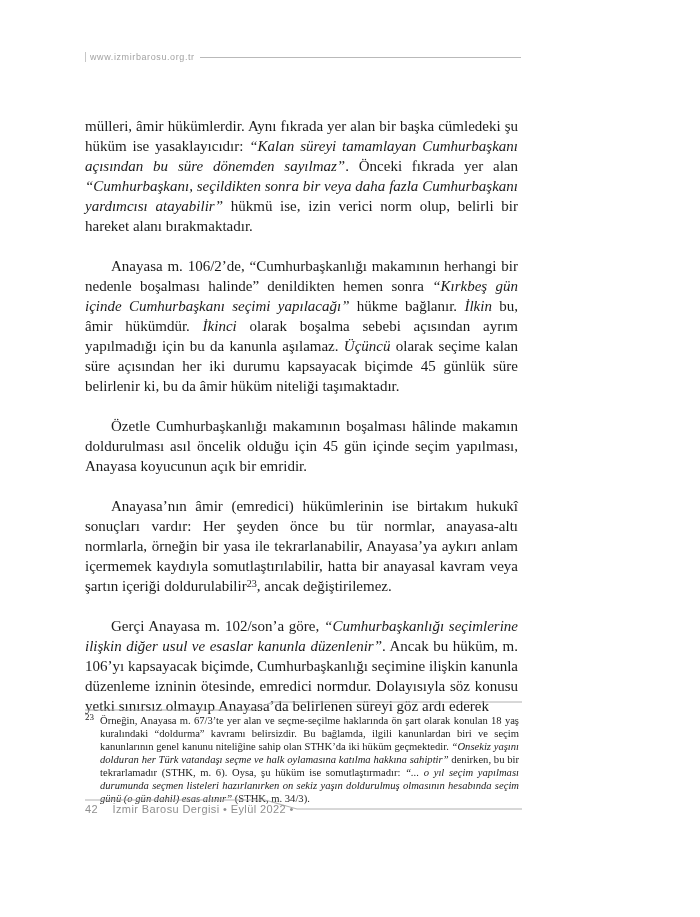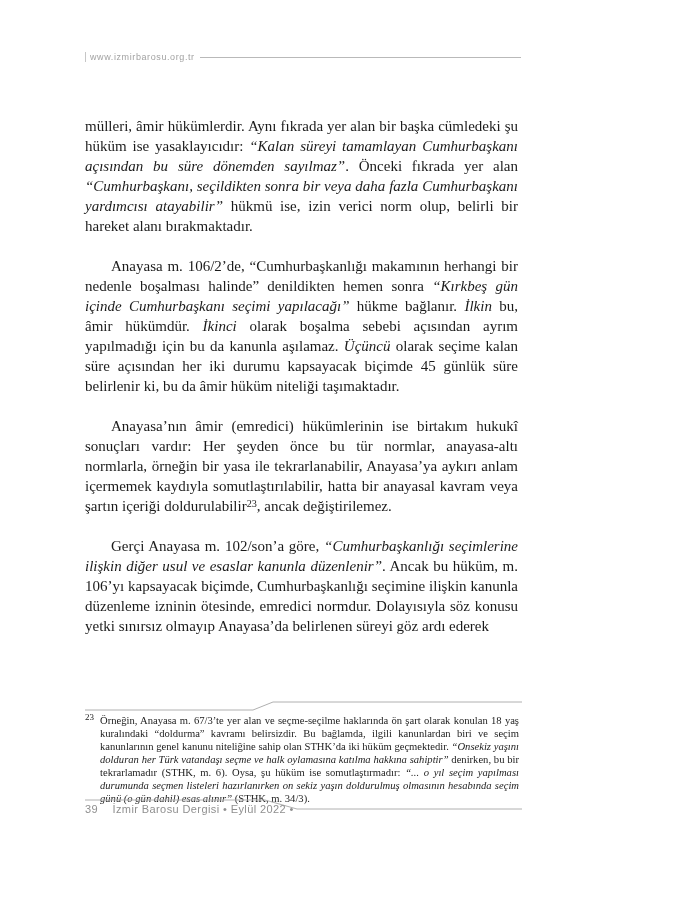--- a/index.html
+++ b/index.html
@@ -97,35 +97,36 @@
 
   <div class="header">
     <span class="tick"></span>
     <span>www.izmirbarosu.org.tr</span>
     <span class="rule"></span>
   </div>
 
   <div class="body-text">
       <p><span>mülleri, âmir hükümlerdir. Aynı fıkrada yer alan bir başka cümledeki şu hüküm ise yasaklayıcıdır: </span><span class="it">“Kalan süreyi tamamlayan Cumhurbaşkanı açısından bu süre dönemden sayılmaz”</span><span>. Önceki fıkrada yer alan </span><span class="it">“Cumhurbaşkanı, seçildikten sonra bir veya daha fazla Cumhurbaşkanı yardımcısı atayabilir”</span><span> hükmü ise, izin verici norm olup, belirli bir hareket alanı bırakmaktadır.</span></p>
       <p class="indent"><span>Anayasa m. 106/2’de, “Cumhurbaşkanlığı makamının herhangi bir nedenle boşalması halinde” denildikten hemen sonra </span><span class="it">“Kırkbeş gün içinde Cumhurbaşkanı seçimi yapılacağı”</span><span> hükme bağlanır. </span><span class="it">İlkin</span><span> bu, âmir hükümdür. </span><span class="it">İkinci</span><span> olarak boşalma sebebi açısından ayrım yapılmadığı için bu da kanunla aşılamaz. </span><span class="it">Üçüncü</span><span> olarak seçime kalan süre açısından her iki durumu kapsayacak biçimde 45 günlük süre belirlenir ki, bu da âmir hüküm niteliği taşımaktadır.</span></p>
+      <p class="indent"><span>Özetle Cumhurbaşkanlığı makamının boşalması hâlinde makamın doldurulması asıl öncelik olduğu için 45 gün içinde seçim yapılması, Anayasa koyucunun açık bir emridir.</span></p>
       <p class="indent"><span>Anayasa’nın âmir (emredici) hükümlerinin ise birtakım hukukî sonuçları vardır: Her şeyden önce bu tür normlar, anayasa-altı normlarla, örneğin bir yasa ile tekrarlanabilir, Anayasa’ya aykırı anlam içermemek kaydıyla somutlaştırılabilir, hatta bir anayasal kavram veya şartın içeriği doldurulabilir</span><span class="sup">23</span><span>, ancak değiştirilemez.</span></p>
       <p class="indent"><span>Gerçi Anayasa m. 102/son’a göre, </span><span class="it">“Cumhurbaşkanlığı seçimlerine ilişkin diğer usul ve esaslar kanunla düzenlenir”</span><span>. Ancak bu hüküm, m. 106’yı kapsayacak biçimde, Cumhurbaşkanlığı seçimine ilişkin kanunla düzenleme izninin ötesinde, emredici normdur. Dolayısıyla söz konusu yetki sınırsız olmayıp Anayasa’da belirlenen süreyi göz ardı ederek</span></p>
     </div>
 
   <svg class="rule-svg" style="top:700px" width="440" height="12">
     <polyline points="1,10 169,10 189,2 438,2"></polyline>
   </svg>
 
   <div class="footnote">
     <span class="fn-marker">23</span>
     <div class="fn-body"><span>Örneğin, Anayasa m. 67/3’te yer alan ve seçme-seçilme haklarında ön şart olarak konulan 18 yaş kuralındaki “doldurma” kavramı belirsizdir. Bu bağlamda, ilgili kanunlardan biri ve seçim kanunlarının genel kanunu niteliğine sahip olan STHK’da iki hüküm geçmektedir. </span><span class="it">“Onsekiz yaşını dolduran her Türk vatandaşı seçme ve halk oylamasına katılma hakkına sahiptir”</span><span> denirken, bu bir tekrarlamadır (STHK, m. 6). Oysa, şu hüküm ise somutlaştırmadır: </span><span class="it">“... o yıl seçim yapılması durumunda seçmen listeleri hazırlanırken on sekiz yaşın doldurulmuş olmasının hesabında seçim günü (o gün dahil) esas alınır”</span><span> (STHK, m. 34/3).</span></div>
   </div>
 
   <svg class="rule-svg" style="top:798px" width="440" height="14">
     <polyline points="1,2 181,2 213,11 438,11"></polyline>
   </svg>
 
   <div class="footer-text">
-    <span class="pgnum">39</span>
+    <span class="pgnum">42</span>
     <span>İzmir Barosu Dergisi • Eylül 2022 •</span>
   </div>
 
 </div>
 
 </body></html>

